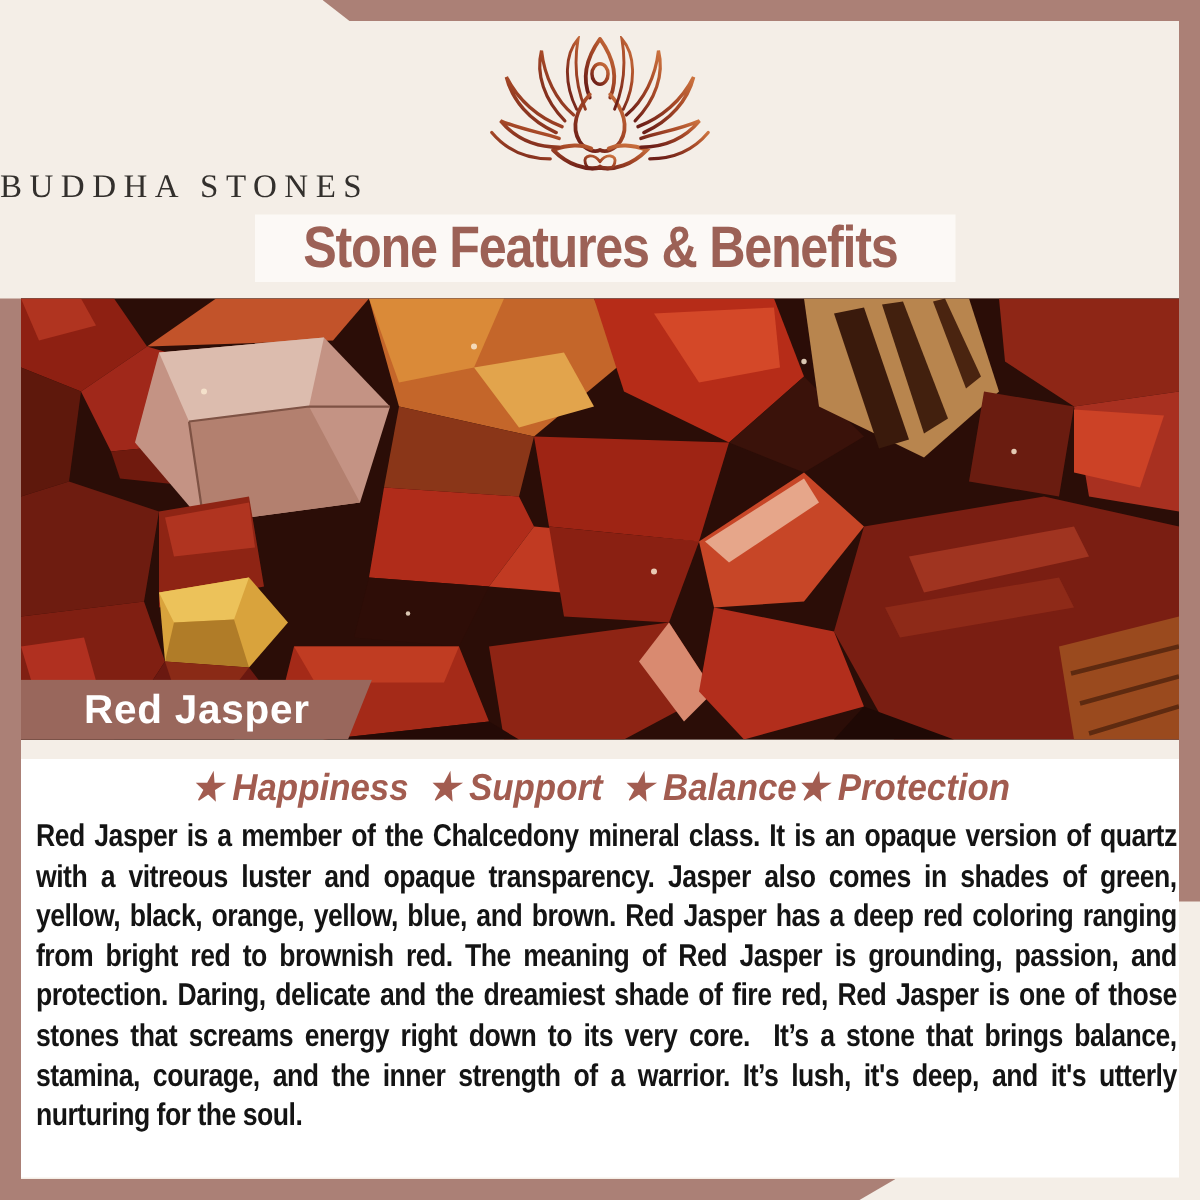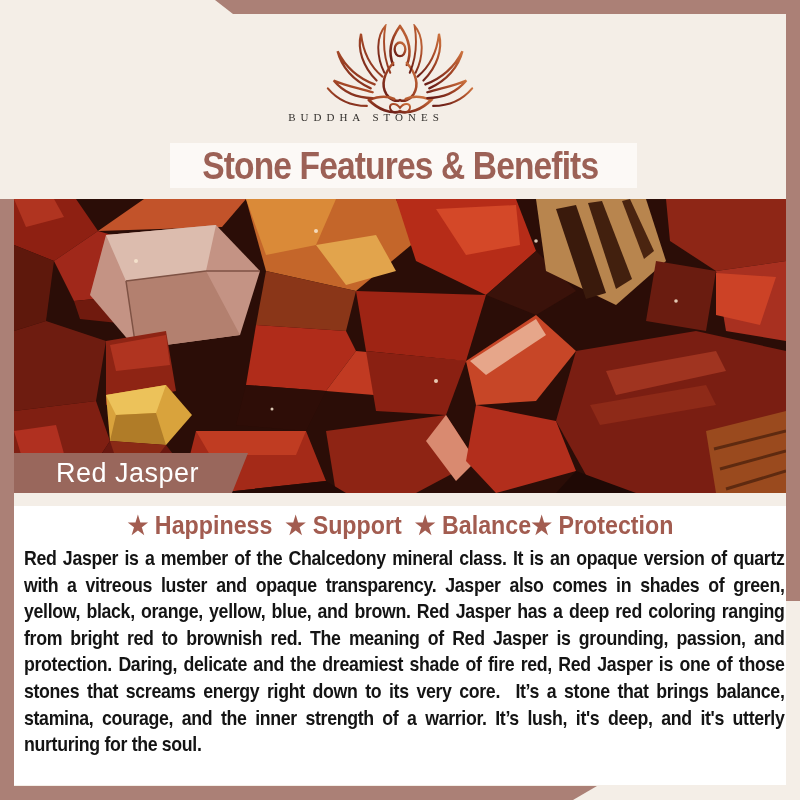--- a/index.html
+++ b/index.html
@@ -13,49 +13,49 @@
   .frame-top{left:215px;top:0;width:585px;height:14px;
     clip-path:polygon(0 0,100% 0,100% 100%,18px 100%);}
   .frame-right{left:786px;top:0;width:14px;height:601px;}
   .frame-left{left:0;top:199px;width:14px;height:601px;}
   .frame-bottom{left:0;top:786px;width:597px;height:14px;
     clip-path:polygon(0 0,100% 0,calc(100% - 24px) 100%,0 100%);}
   
   .logo{position:absolute;left:322px;top:24px;width:156px;height:94px;}
   .brand{
     position:absolute;left:0;top:111px;width:732px;height:24px;
-    text-align:center;font-family:"Liberation Serif",serif;
-    font-size:11px;letter-spacing:5px;color:#33302d;font-weight:500;
+    font-family:"Liberation Serif",serif;
+    font-size:22px;letter-spacing:5px;color:#33302d;font-weight:500;
   }
   .title-band{
     position:absolute;left:170px;top:143px;width:467px;height:45px;
     background:#fcf9f6;display:flex;align-items:center;
   }
   .title-band span{
     display:inline-block;transform:scaleX(.86);transform-origin:center;
     font-size:39px;font-weight:700;letter-spacing:-1px;color:#9c6156;
     white-space:nowrap;
   }
   
   .photo{position:absolute;left:14px;top:199px;width:772px;height:294px;background:#2b0d07;}
   .photo svg{display:block;width:100%;height:100%;}
   .stone-label{
     position:absolute;left:14px;top:453px;width:234px;height:40px;
     background:#99675c;
     clip-path:polygon(0 0,100% 0,calc(100% - 16px) 100%,0 100%);
     display:flex;align-items:center;
   }
   .stone-label span{
-    padding-left:42px;color:#ffffff;font-size:27px;font-weight:400;
+    padding-left:42px;color:#ffffff;font-size:27px;font-weight:700;
     letter-spacing:.5px;white-space:nowrap;
   }
   
   .panel{position:absolute;left:14px;top:506px;width:772px;height:279px;background:#ffffff;}
   .benefits{
-    height:36px;line-height:36px;margin-top:1px;text-align:center;
+    height:36px;line-height:36px;margin-top:1px;text-align:center;font-style:italic;
   }
   .benefits span{
     display:inline-block;transform:scaleX(.93);transform-origin:center;
     font-size:25px;font-weight:700;color:#a25c50;white-space:pre;
   }
   .body-text{
     margin:2px 0 0 10px;width:900px;transform:scaleX(.845);transform-origin:left top;
     font-size:21px;font-weight:700;letter-spacing:-.4px;line-height:26.6px;
     color:#141414;text-align:justify;white-space:pre-wrap;
   }

